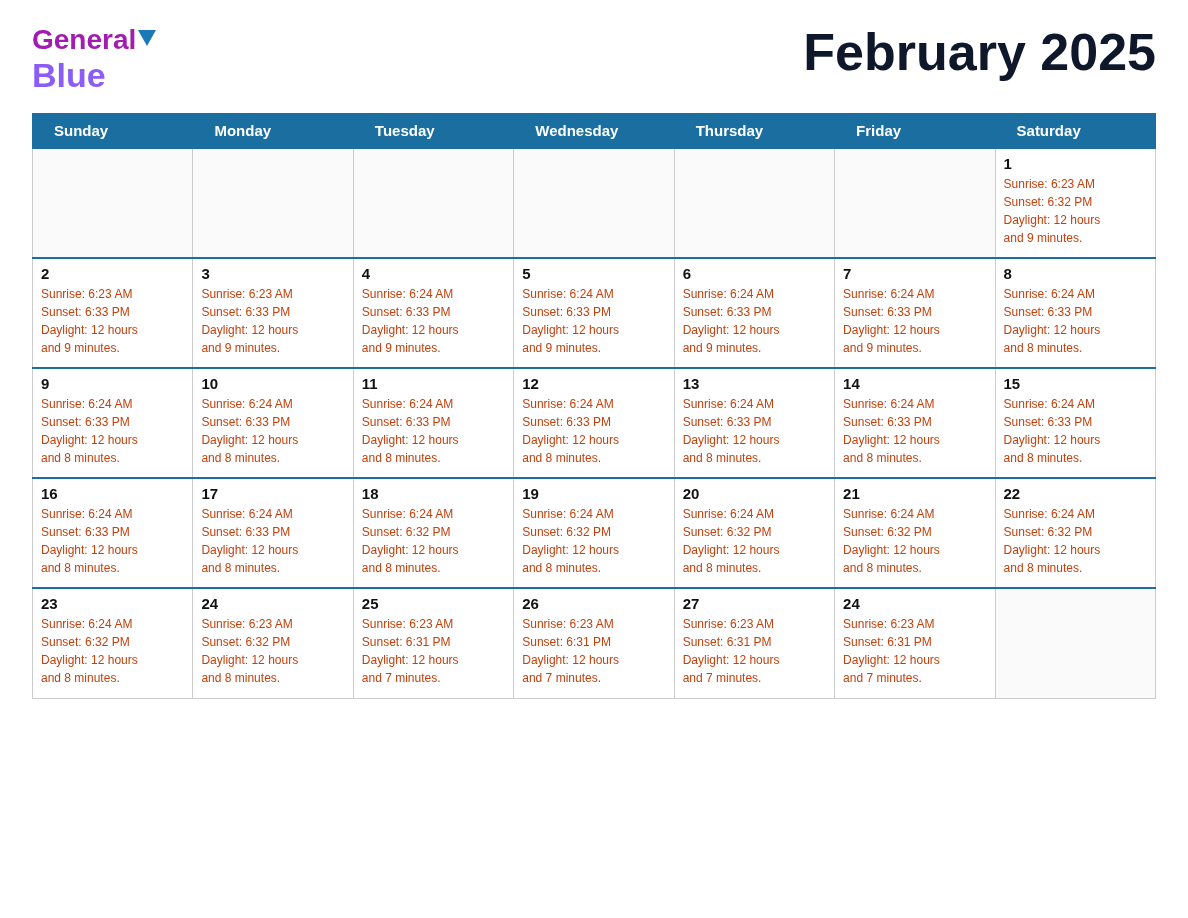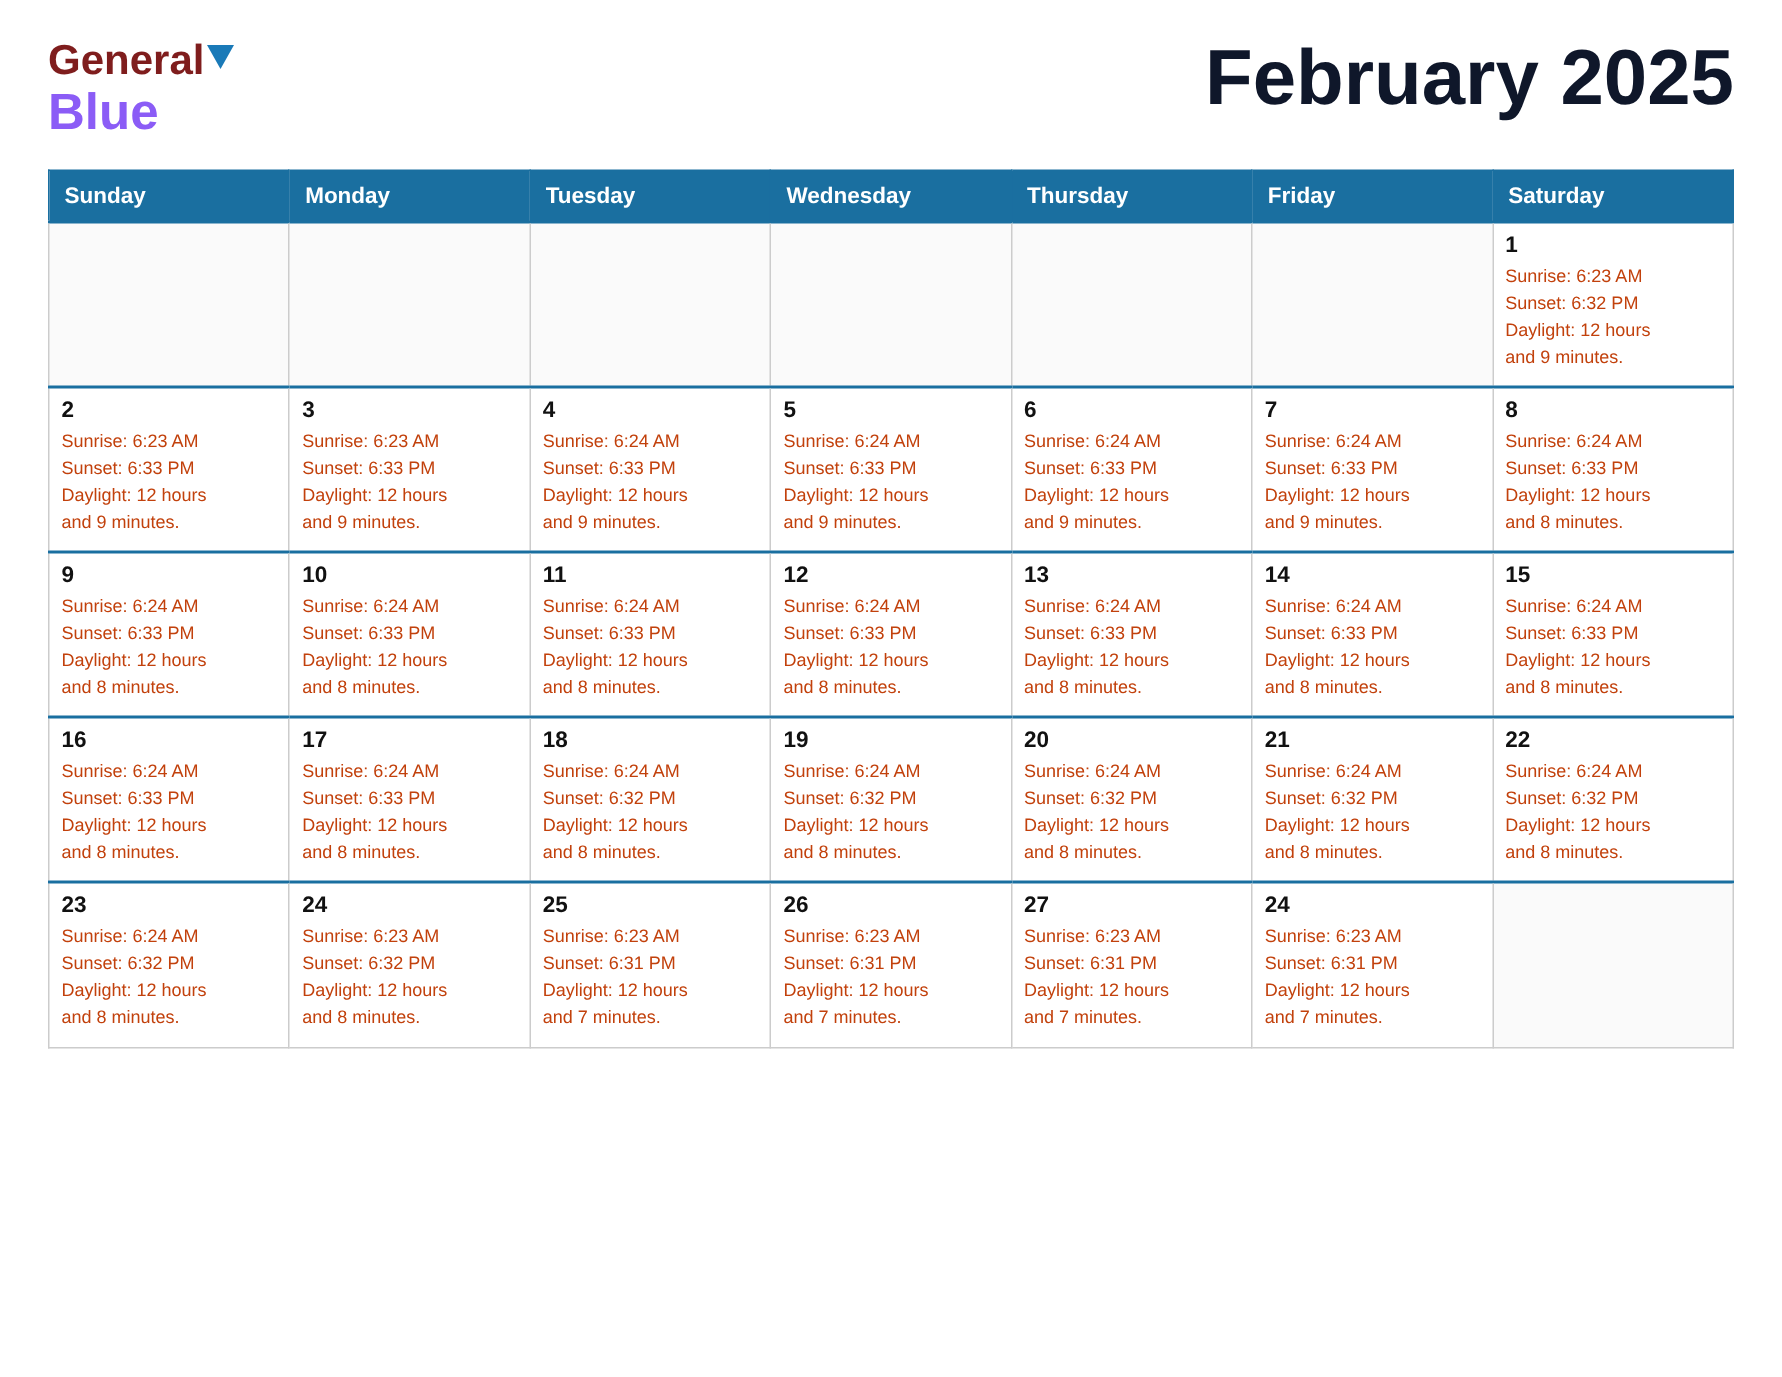--- a/index.html
+++ b/index.html
@@ -38,21 +38,21 @@
     .calendar-table {
       width: 100%;
       border-collapse: collapse;
       table-layout: fixed;
     }
     .calendar-table th {
       background-color: #1a6fa0;
       color: #fff;
       font-size: 15px;
       font-weight: bold;
-      padding: 8px 10px;
+      padding: 8px 21px;
       text-align: left;
       border: 1px solid #1a6fa0;
     }
     .calendar-table td {
       vertical-align: top;
       border: 1px solid #ccc;
       padding: 6px 8px;
       font-size: 12.5px;
       color: #222;
       height: 110px;
@@ -79,21 +79,21 @@
       display: flex;
       align-items: center;
     }
   </style>
 </head>
 <body>
 
 <div class="header">
   <div class="logo">
     <div class="logo-line1">
-      <span style="font-size:28px;font-weight:bold;color:#7f1d1d;">General</span>
+      <span style="font-size:28px;font-weight:bold;color:#a21caf;">General</span>
       <span style="display:inline-block;margin-left:2px;vertical-align:middle;">
         <svg width="18" height="16" viewBox="0 0 18 16">
             <polygon points="0,0 18,0 9,16" fill="#1a7ab8"></polygon>
           </svg>
       </span>
     </div>
     <div>
       <span style="font-size:34px;font-weight:bold;color:#8b5cf6;">Blue</span>
     </div>
   </div>

